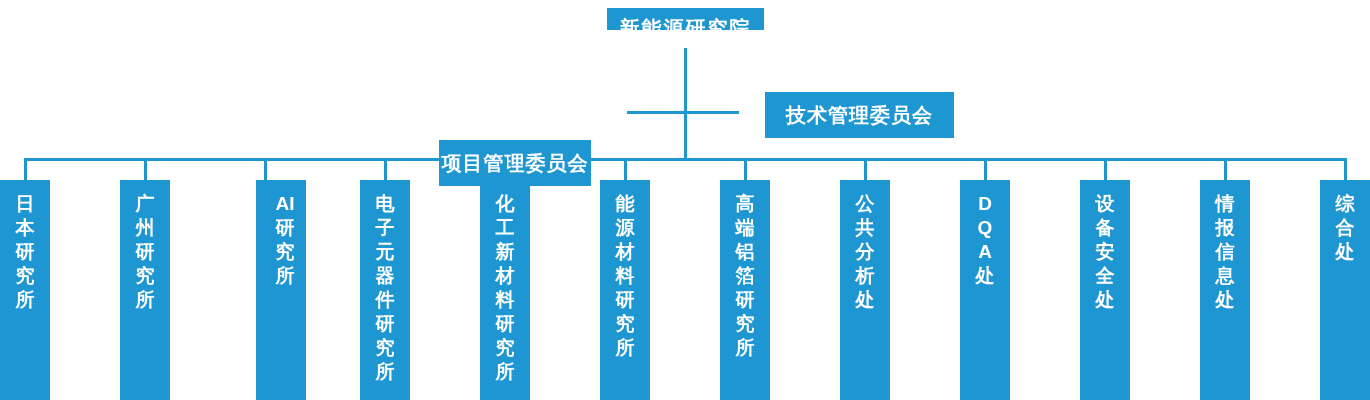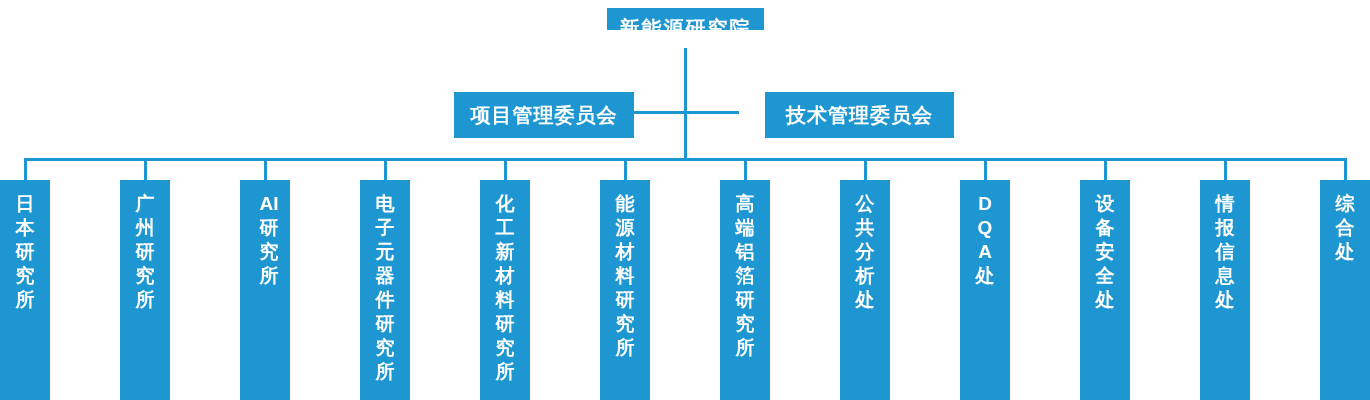--- a/index.html
+++ b/index.html
@@ -30,21 +30,21 @@
     font-size: 20px;
     letter-spacing: 2px;
   }
   .committee-box {
     top: 92px;
     height: 46px;
     line-height: 46px;
     font-size: 20px;
     letter-spacing: 1px;
   }
-  .committee-left  { left: 454px; width: 180px; }
+  .committee-left  { left: 439px; width: 152px; margin-top: 48px; }
   .committee-right { left: 765px; width: 189px; }
   .line {
     position: absolute;
     background: #1E96D2;
   }
   .drop-line  { left: 684px; top: 48px; width: 3px; height: 110px; }
   .cross-line { left: 627px; top: 111px; width: 112px; height: 3px; }
   .rail-line  { left: 24px; top: 158px; width: 1321px; height: 3px; }
   .connector {
     position: absolute;
@@ -99,21 +99,21 @@
       </div>
       <div class="connector" style="left: 143.5px;"></div>
       <div class="dept-column" title="广州研究所" style="left: 120px;">
         <div class="dept-line">广</div>
         <div class="dept-line">州</div>
         <div class="dept-line">研</div>
         <div class="dept-line">究</div>
         <div class="dept-line">所</div>
       </div>
       <div class="connector" style="left: 263.5px;"></div>
-      <div class="dept-column" title="AI研究所" style="left: 240px; padding-left: 8px;">
+      <div class="dept-column" title="AI研究所" style="left: 256px; padding-left: 8px;">
         <div class="dept-line">AI</div>
         <div class="dept-line">研</div>
         <div class="dept-line">究</div>
         <div class="dept-line">所</div>
       </div>
       <div class="connector" style="left: 383.5px;"></div>
       <div class="dept-column" title="电子元器件研究所" style="left: 360px;">
         <div class="dept-line">电</div>
         <div class="dept-line">子</div>
         <div class="dept-line">元</div>

